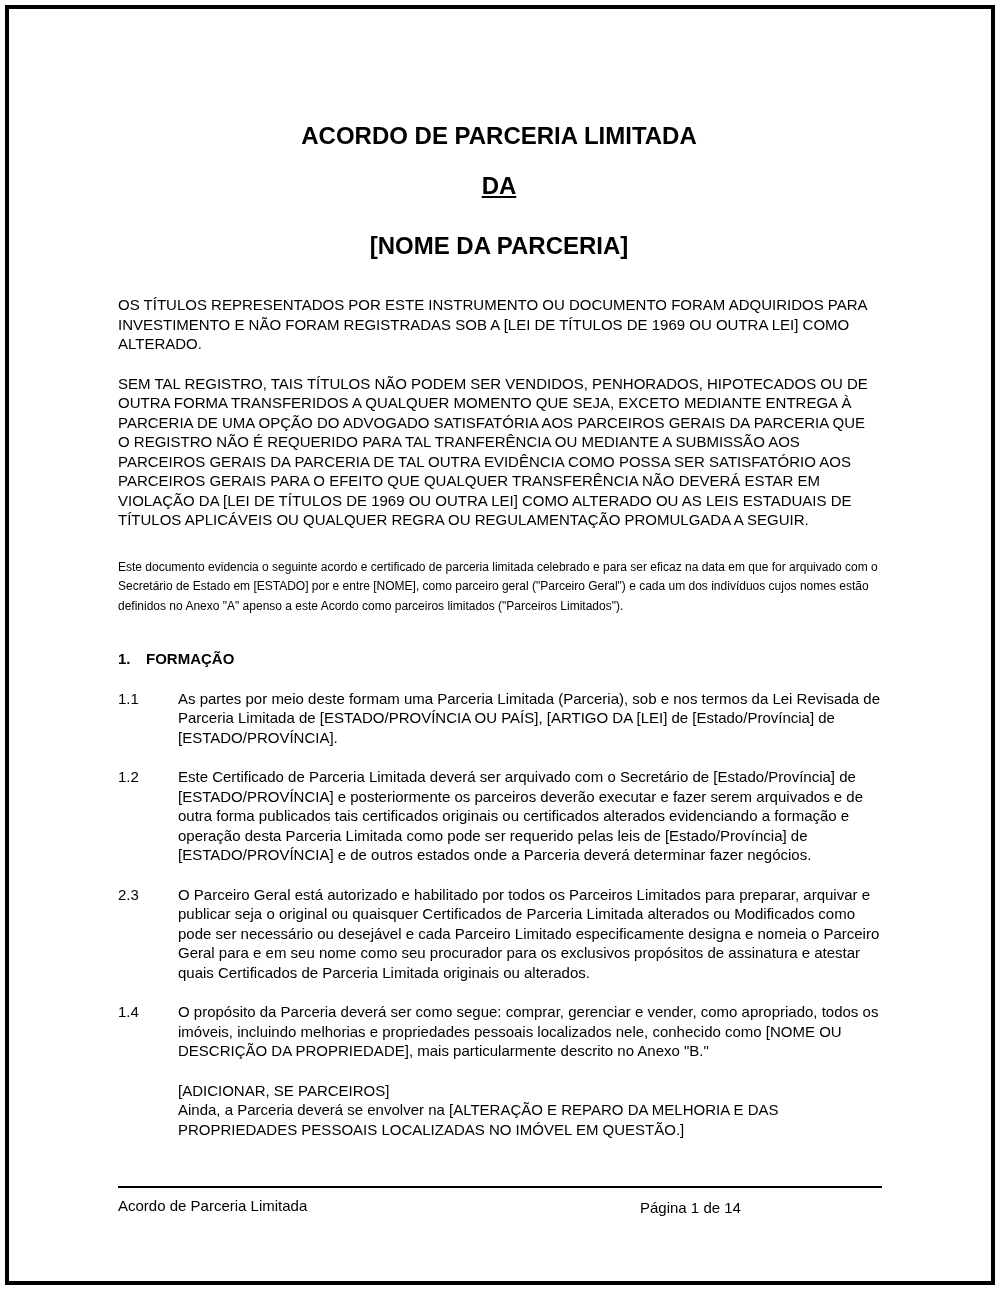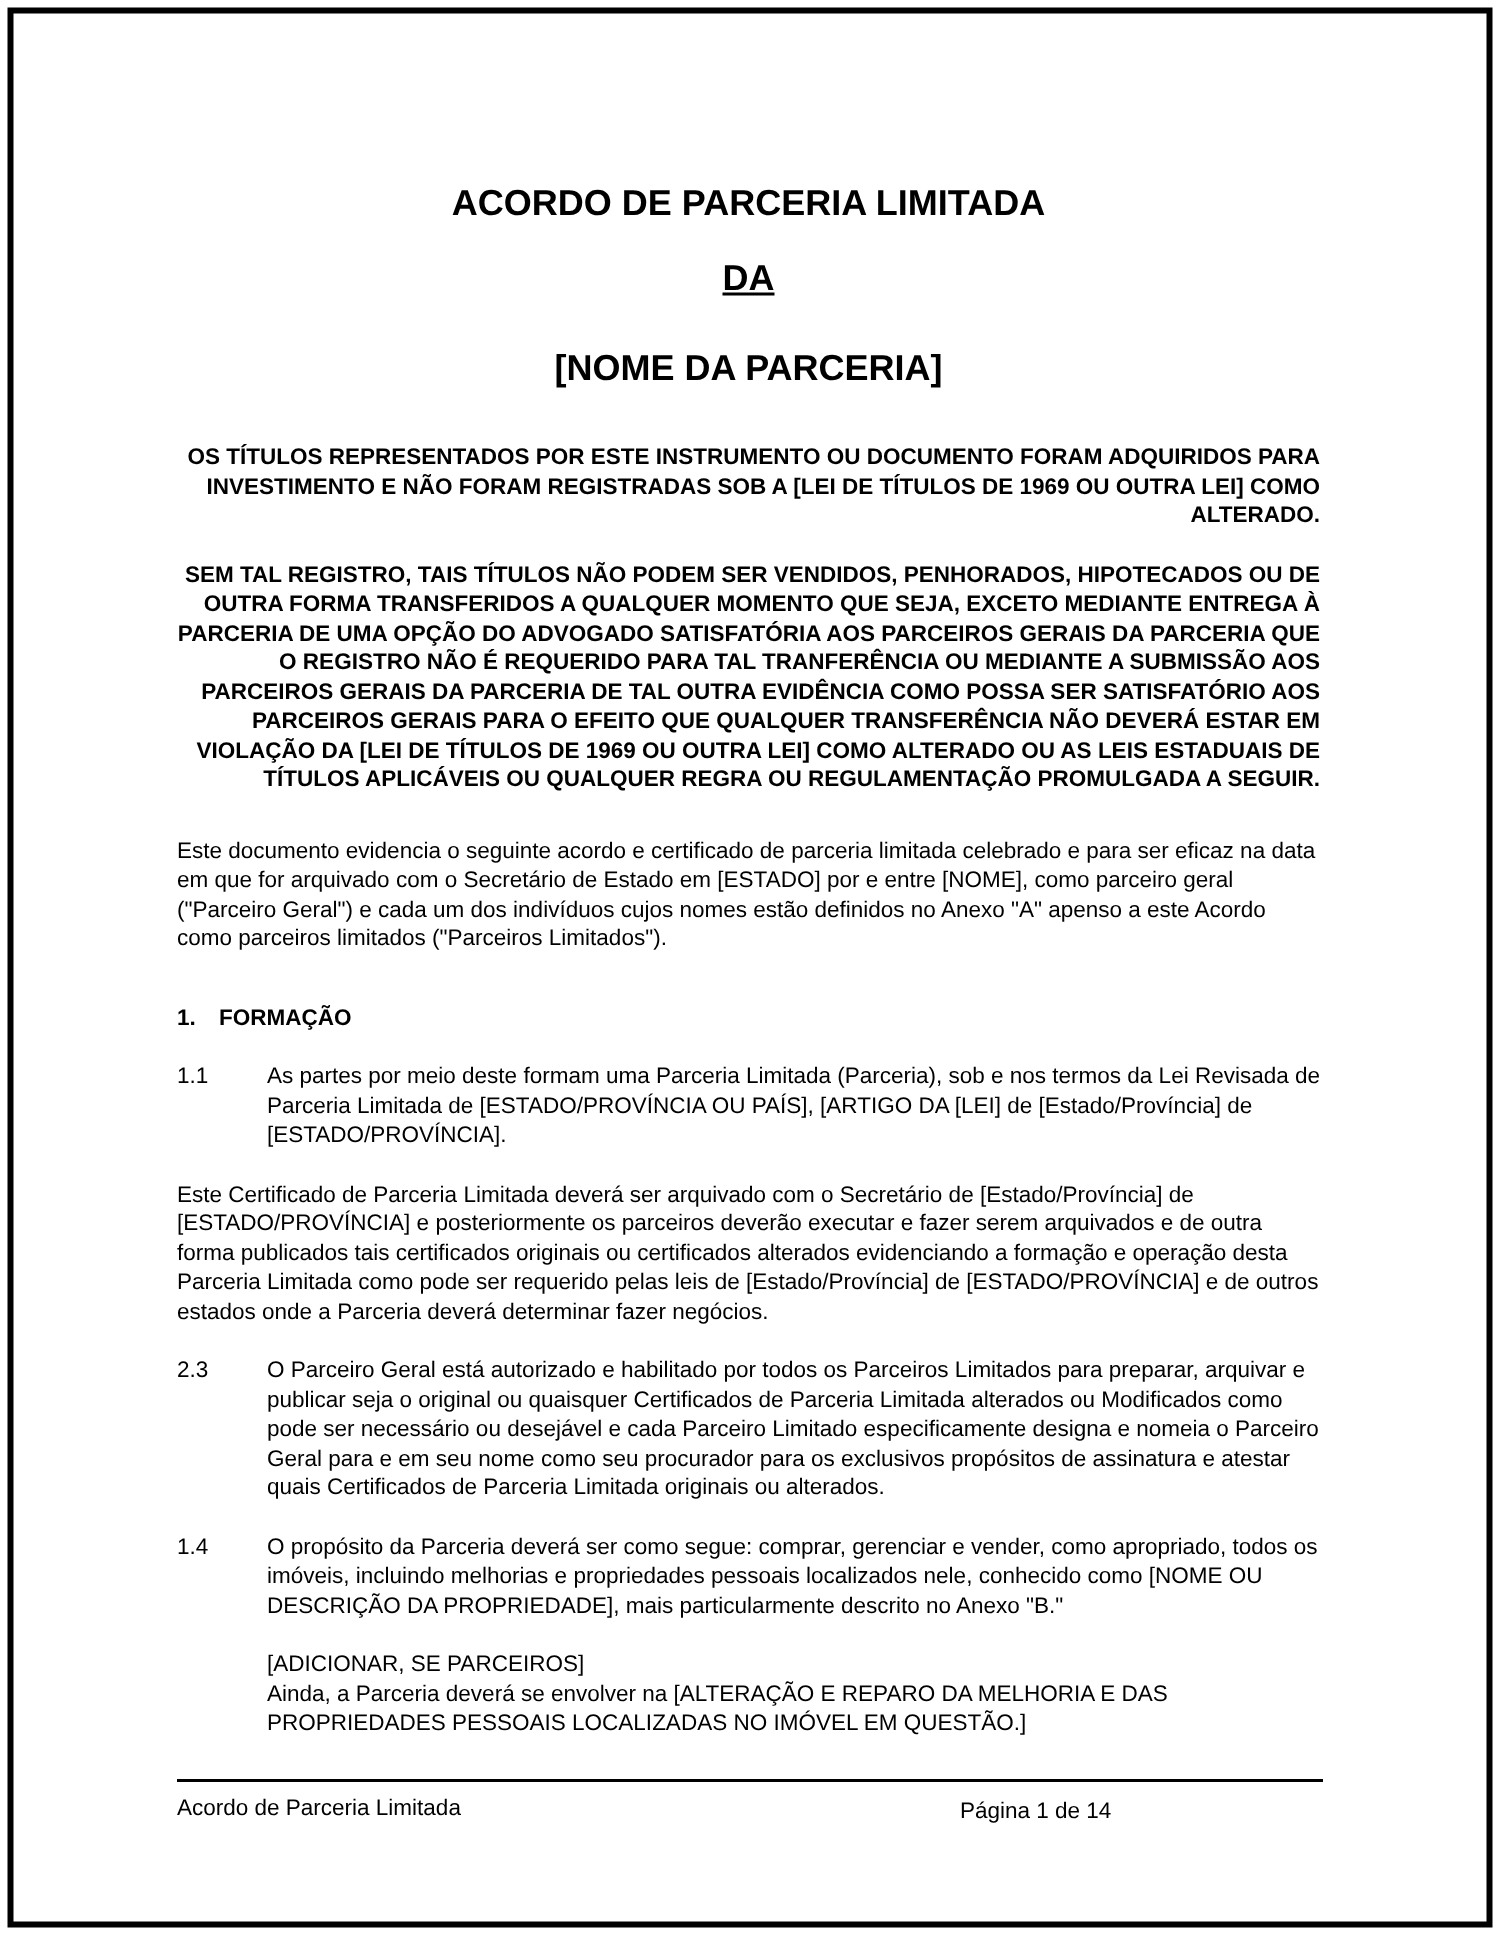--- a/index.html
+++ b/index.html
@@ -36,29 +36,28 @@
     text-align: center;
     font-weight: bold;
     font-size: 24px;
     line-height: 28px;
   }
   .title-line-1 { margin: 0 0 22px 0; }
   .title-line-2 { margin: 0 0 32px 0; text-decoration: underline; }
   .title-line-3 { margin: 0 0 0 0; }
   .notice {
     margin-top: 35px;
-    font-weight: bold;
+    font-weight: normal;
     font-size: 15px;
     line-height: 19.5px;
-    text-align: right;
   }
   .notice + .notice { margin-top: 20px; }
   .intro {
     margin-top: 28px;
-    font-size: 15px;
+    font-size: 12px;
     line-height: 19.5px;
   }
   .section-heading {
     margin-top: 33px;
     font-weight: bold;
     font-size: 15px;
     line-height: 19.5px;
     display: flex;
   }
   .section-heading .sec-num {
@@ -130,20 +129,21 @@
   </div>
 
   <div class="items">
 
     <div class="item">
       <span class="num">1.1</span>
       <span class="txt">As partes por meio deste formam uma Parceria Limitada (Parceria), sob e nos termos da Lei Revisada de Parceria Limitada de [ESTADO/PROVÍNCIA OU PAÍS], [ARTIGO DA [LEI] de [Estado/Província] de [ESTADO/PROVÍNCIA].</span>
     </div>
 
     <div class="item">
+      <span class="num">1.2</span>
       <span class="txt">Este Certificado de Parceria Limitada deverá ser arquivado com o Secretário de [Estado/Província] de [ESTADO/PROVÍNCIA] e posteriormente os parceiros deverão executar e fazer serem arquivados e de outra forma publicados tais certificados originais ou certificados alterados evidenciando a formação e operação desta Parceria Limitada como pode ser requerido pelas leis de [Estado/Província] de [ESTADO/PROVÍNCIA] e de outros estados onde a Parceria deverá determinar fazer negócios.</span>
     </div>
 
     <div class="item">
       <span class="num">2.3</span>
       <span class="txt">O Parceiro Geral está autorizado e habilitado por todos os Parceiros Limitados para preparar, arquivar e publicar seja o original ou quaisquer Certificados de Parceria Limitada alterados ou Modificados como pode ser necessário ou desejável e cada Parceiro Limitado especificamente designa e nomeia o Parceiro Geral para e em seu nome como seu procurador para os exclusivos propósitos de assinatura e atestar quais Certificados de Parceria Limitada originais ou alterados.</span>
     </div>
 
     <div class="item">
       <span class="num">1.4</span>

